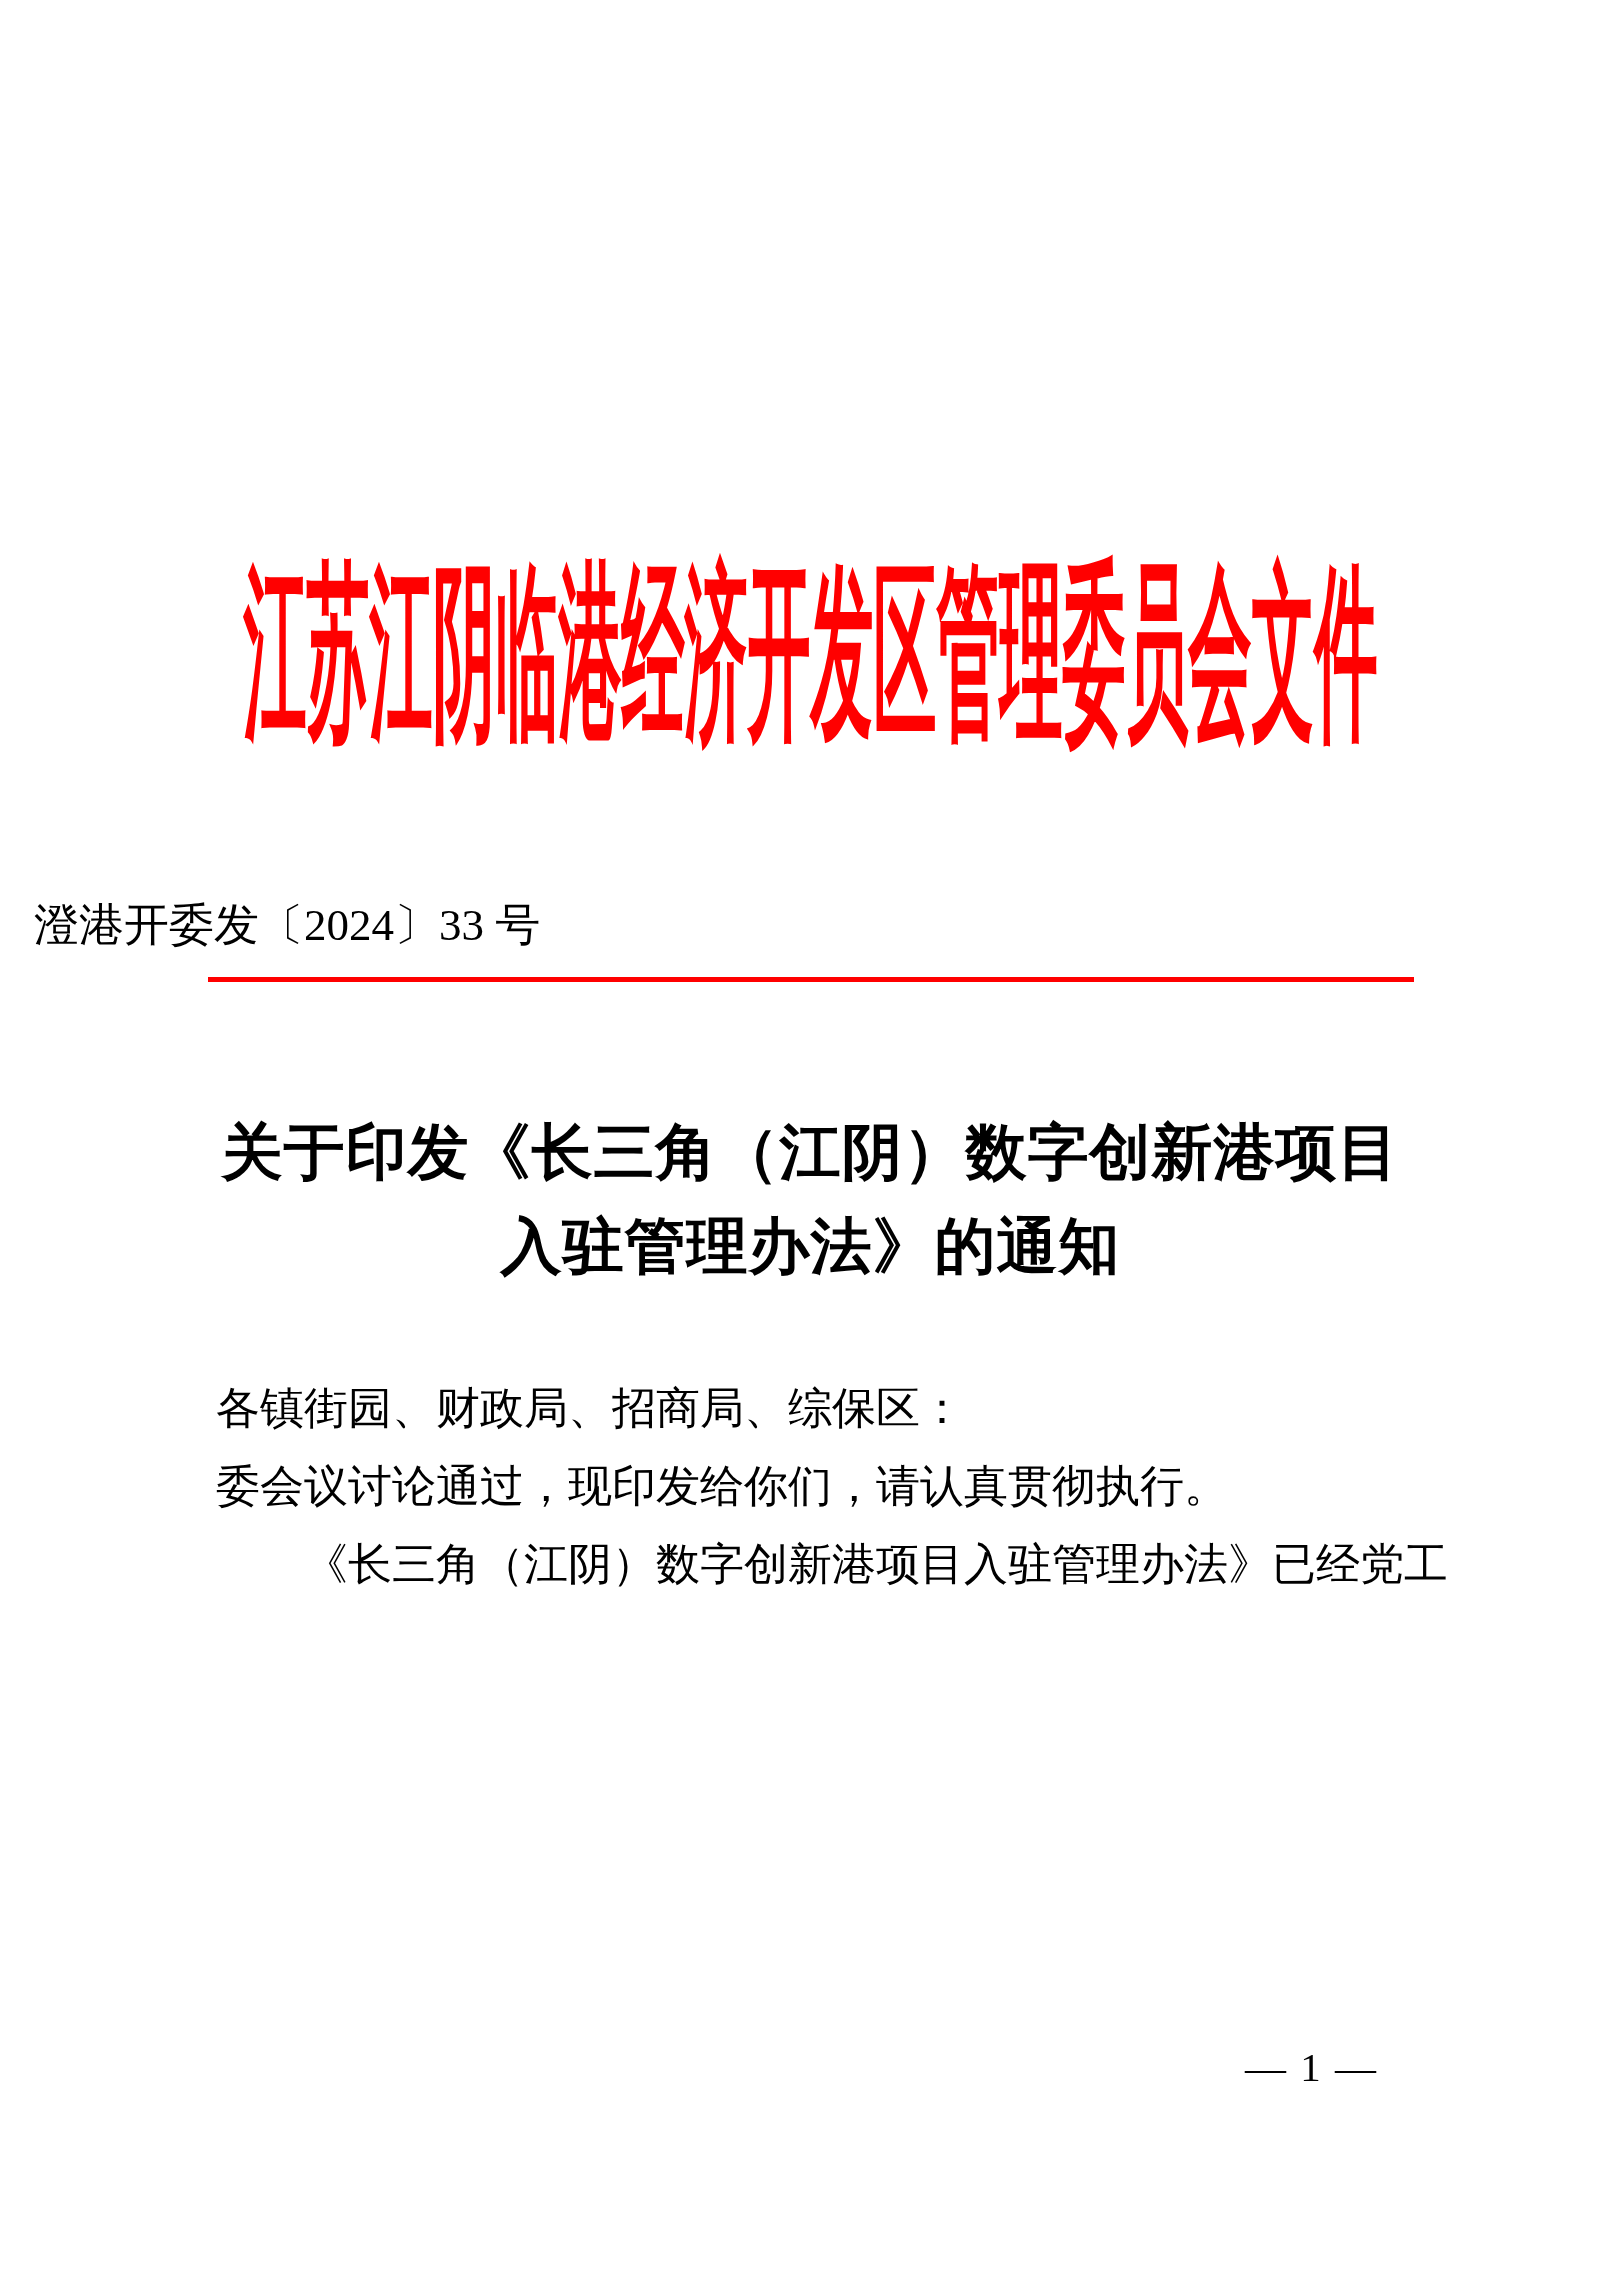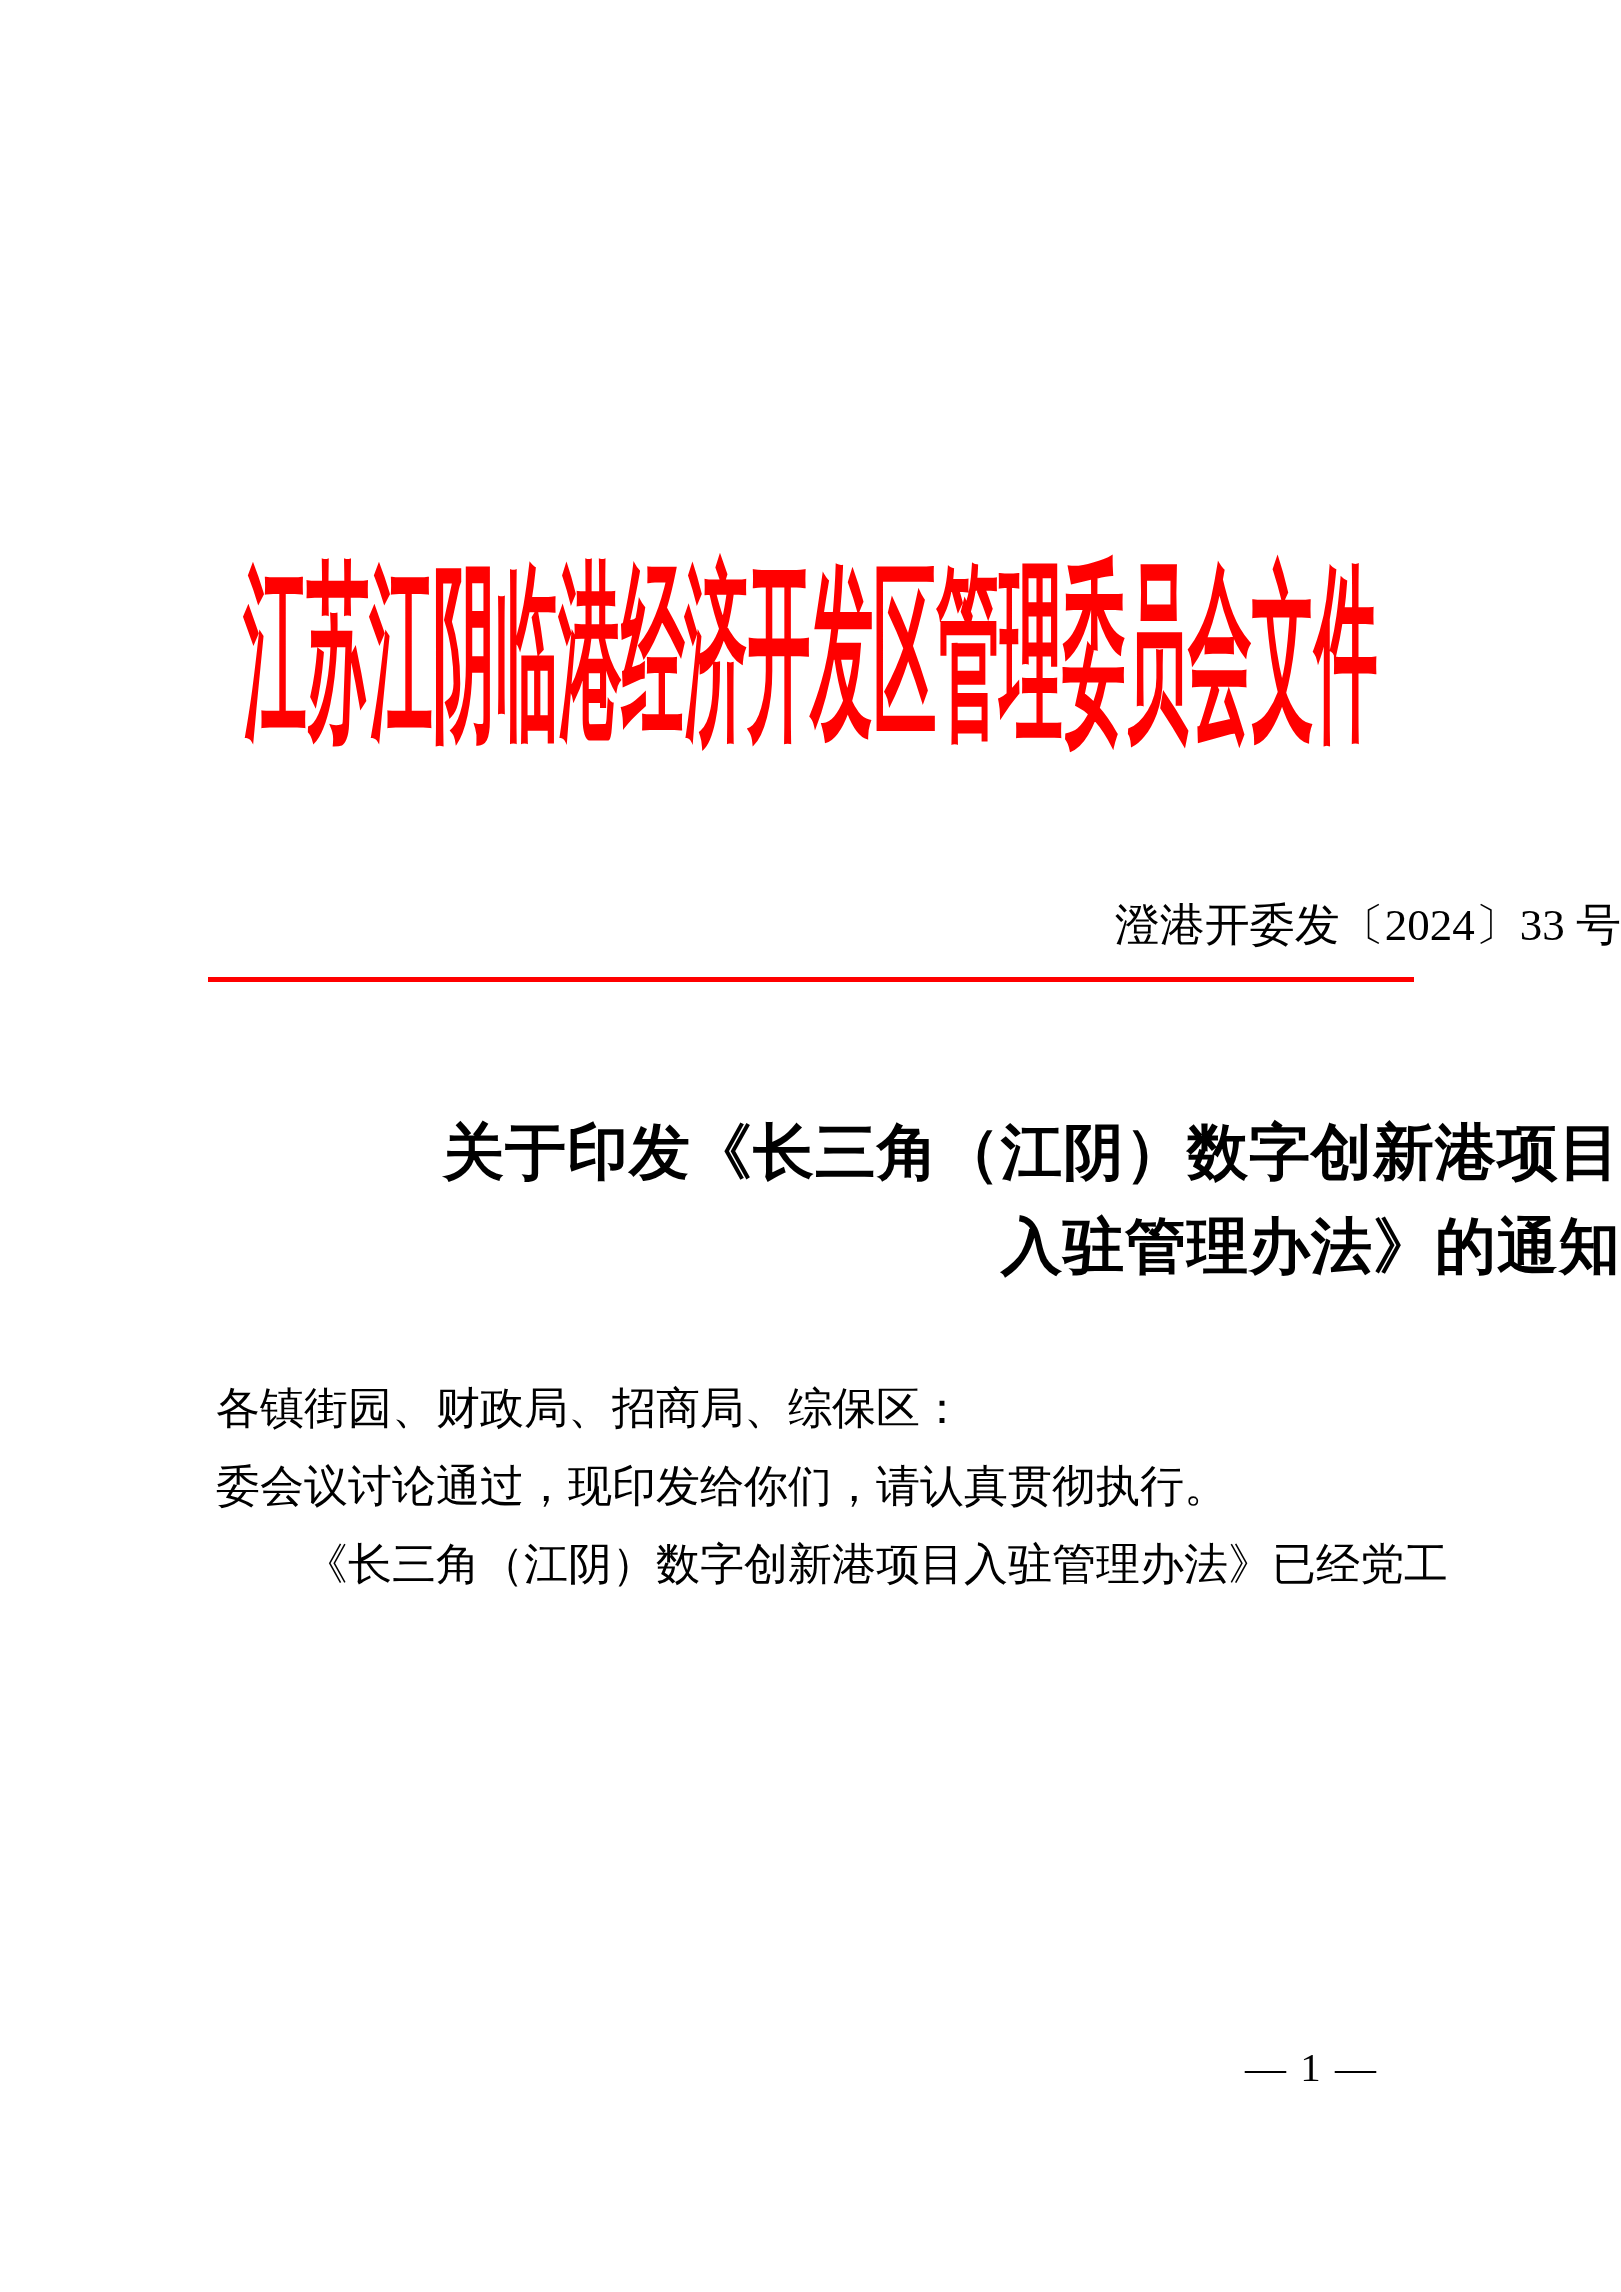--- a/index.html
+++ b/index.html
@@ -36,43 +36,44 @@
     transform: scaleY(3.02);
     transform-origin: 50% 0;
   }
 
   
   .doc-number {
     position: absolute;
     top: 898px;
     left: 0;
     width: 100%;
-    text-align: right;
+    text-align: left;
     font-size: 45px;
     line-height: 55px;
     white-space: nowrap;
+    padding-left: 34px;
   }
 
   
   .red-rule {
     position: absolute;
     top: 977px;
     left: 208px;
     width: 1206px;
     height: 4.9px;
     background: #ff0000;
   }
 
   
   .notice-title {
     position: absolute;
     top: 1106px;
     left: 0;
     width: 100%;
-    text-align: right;
+    text-align: center;
     font-weight: bold;
     font-size: 61px;
     line-height: 94px;
     letter-spacing: 1px;
   }
   .notice-title div { white-space: nowrap; }
 
   
   .body-text {
     position: absolute;

